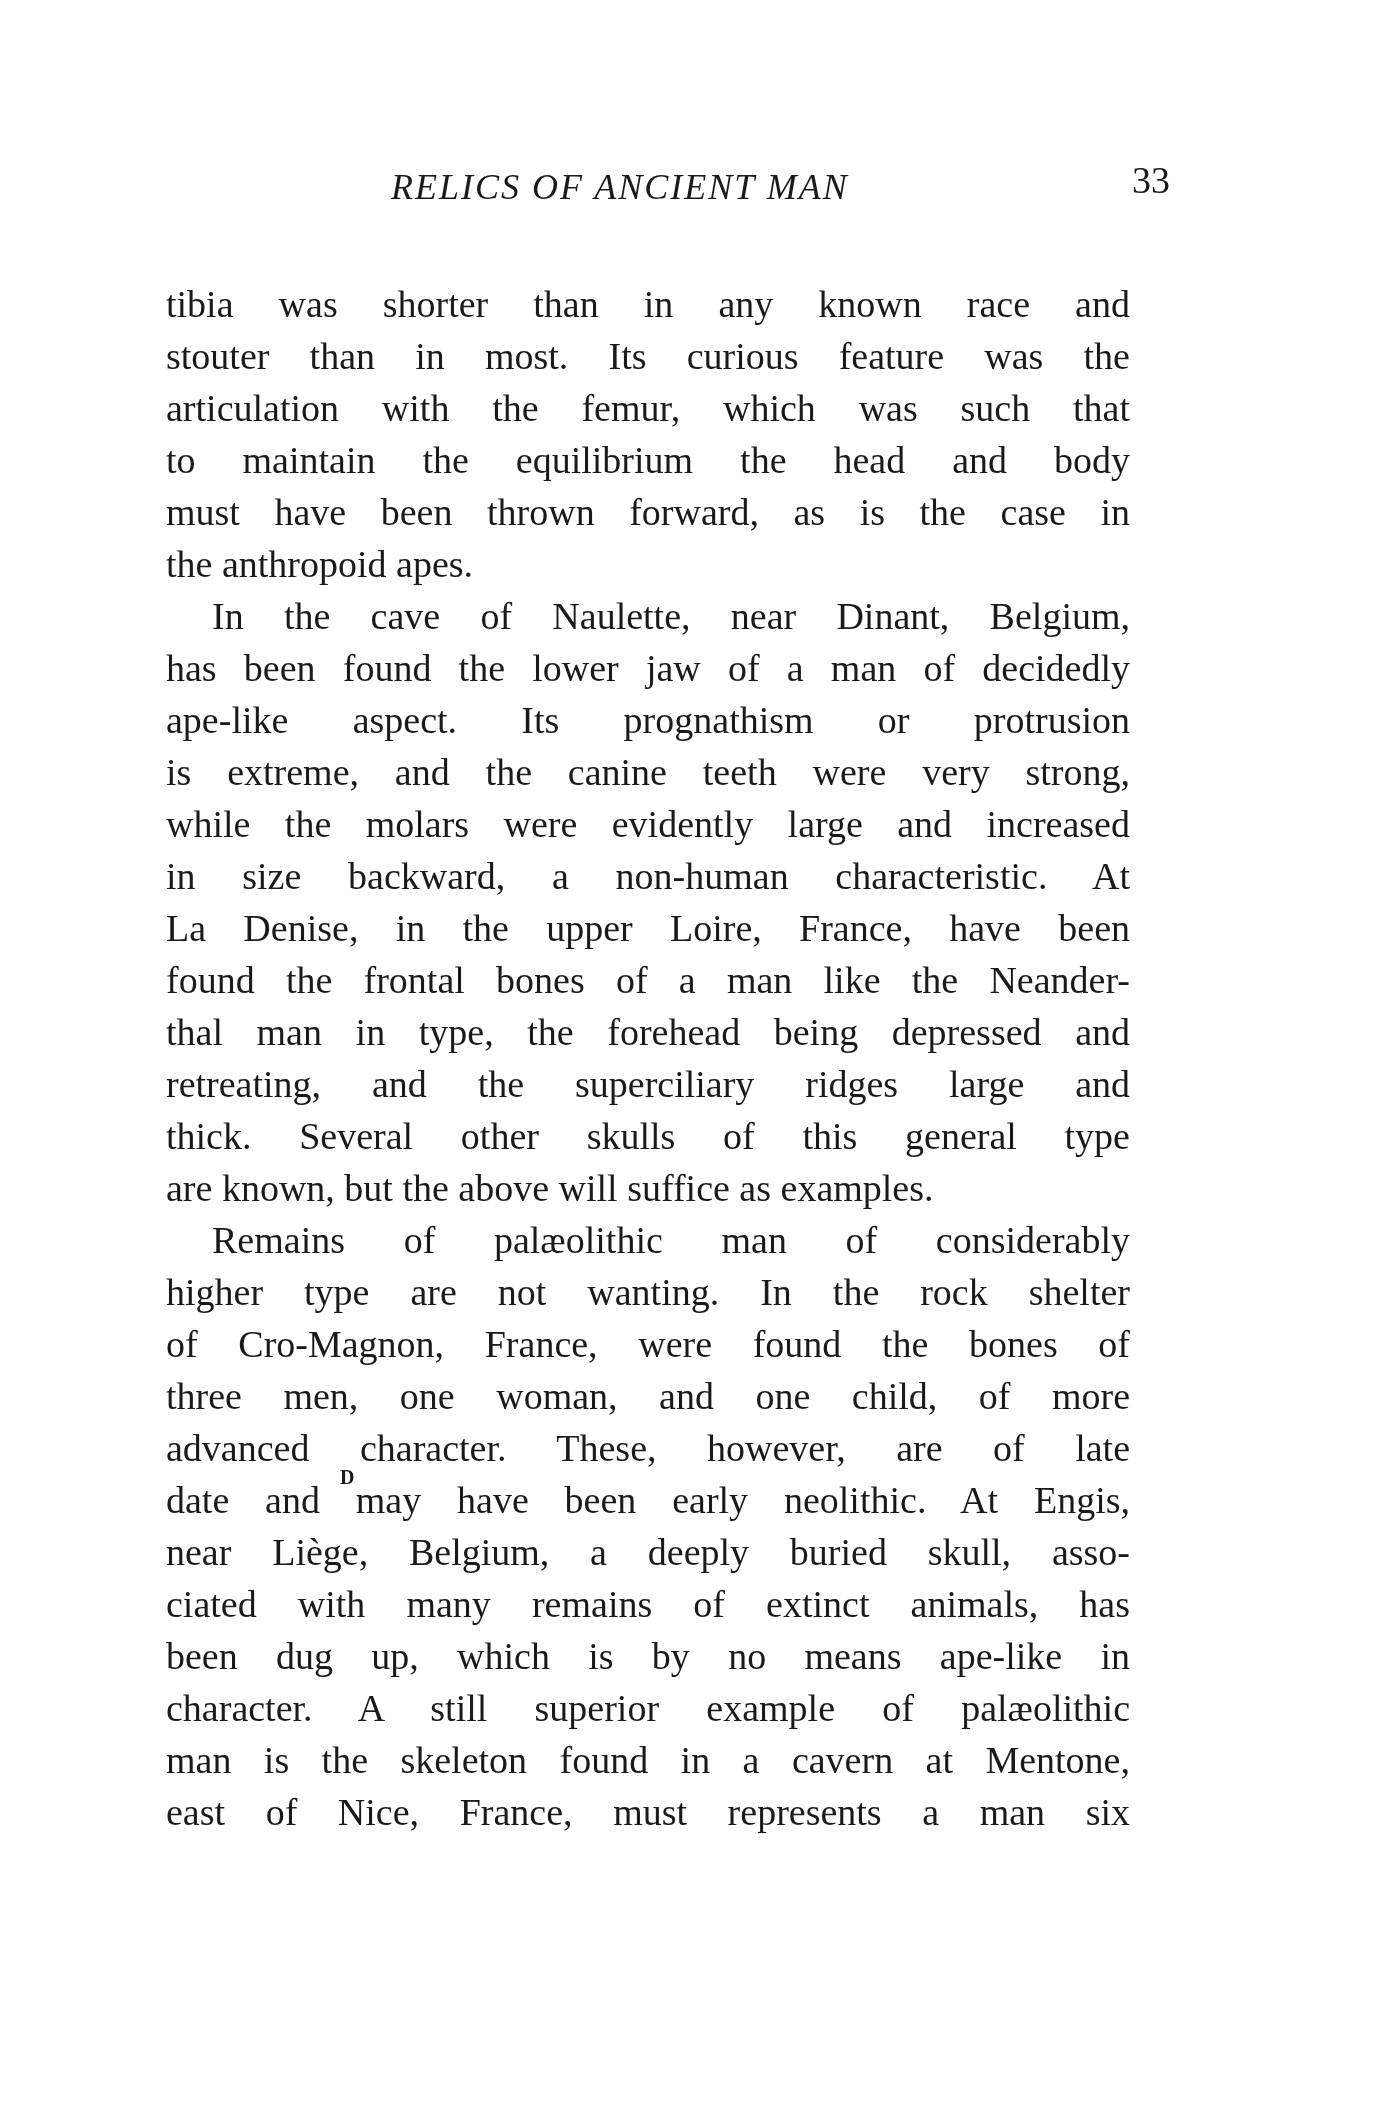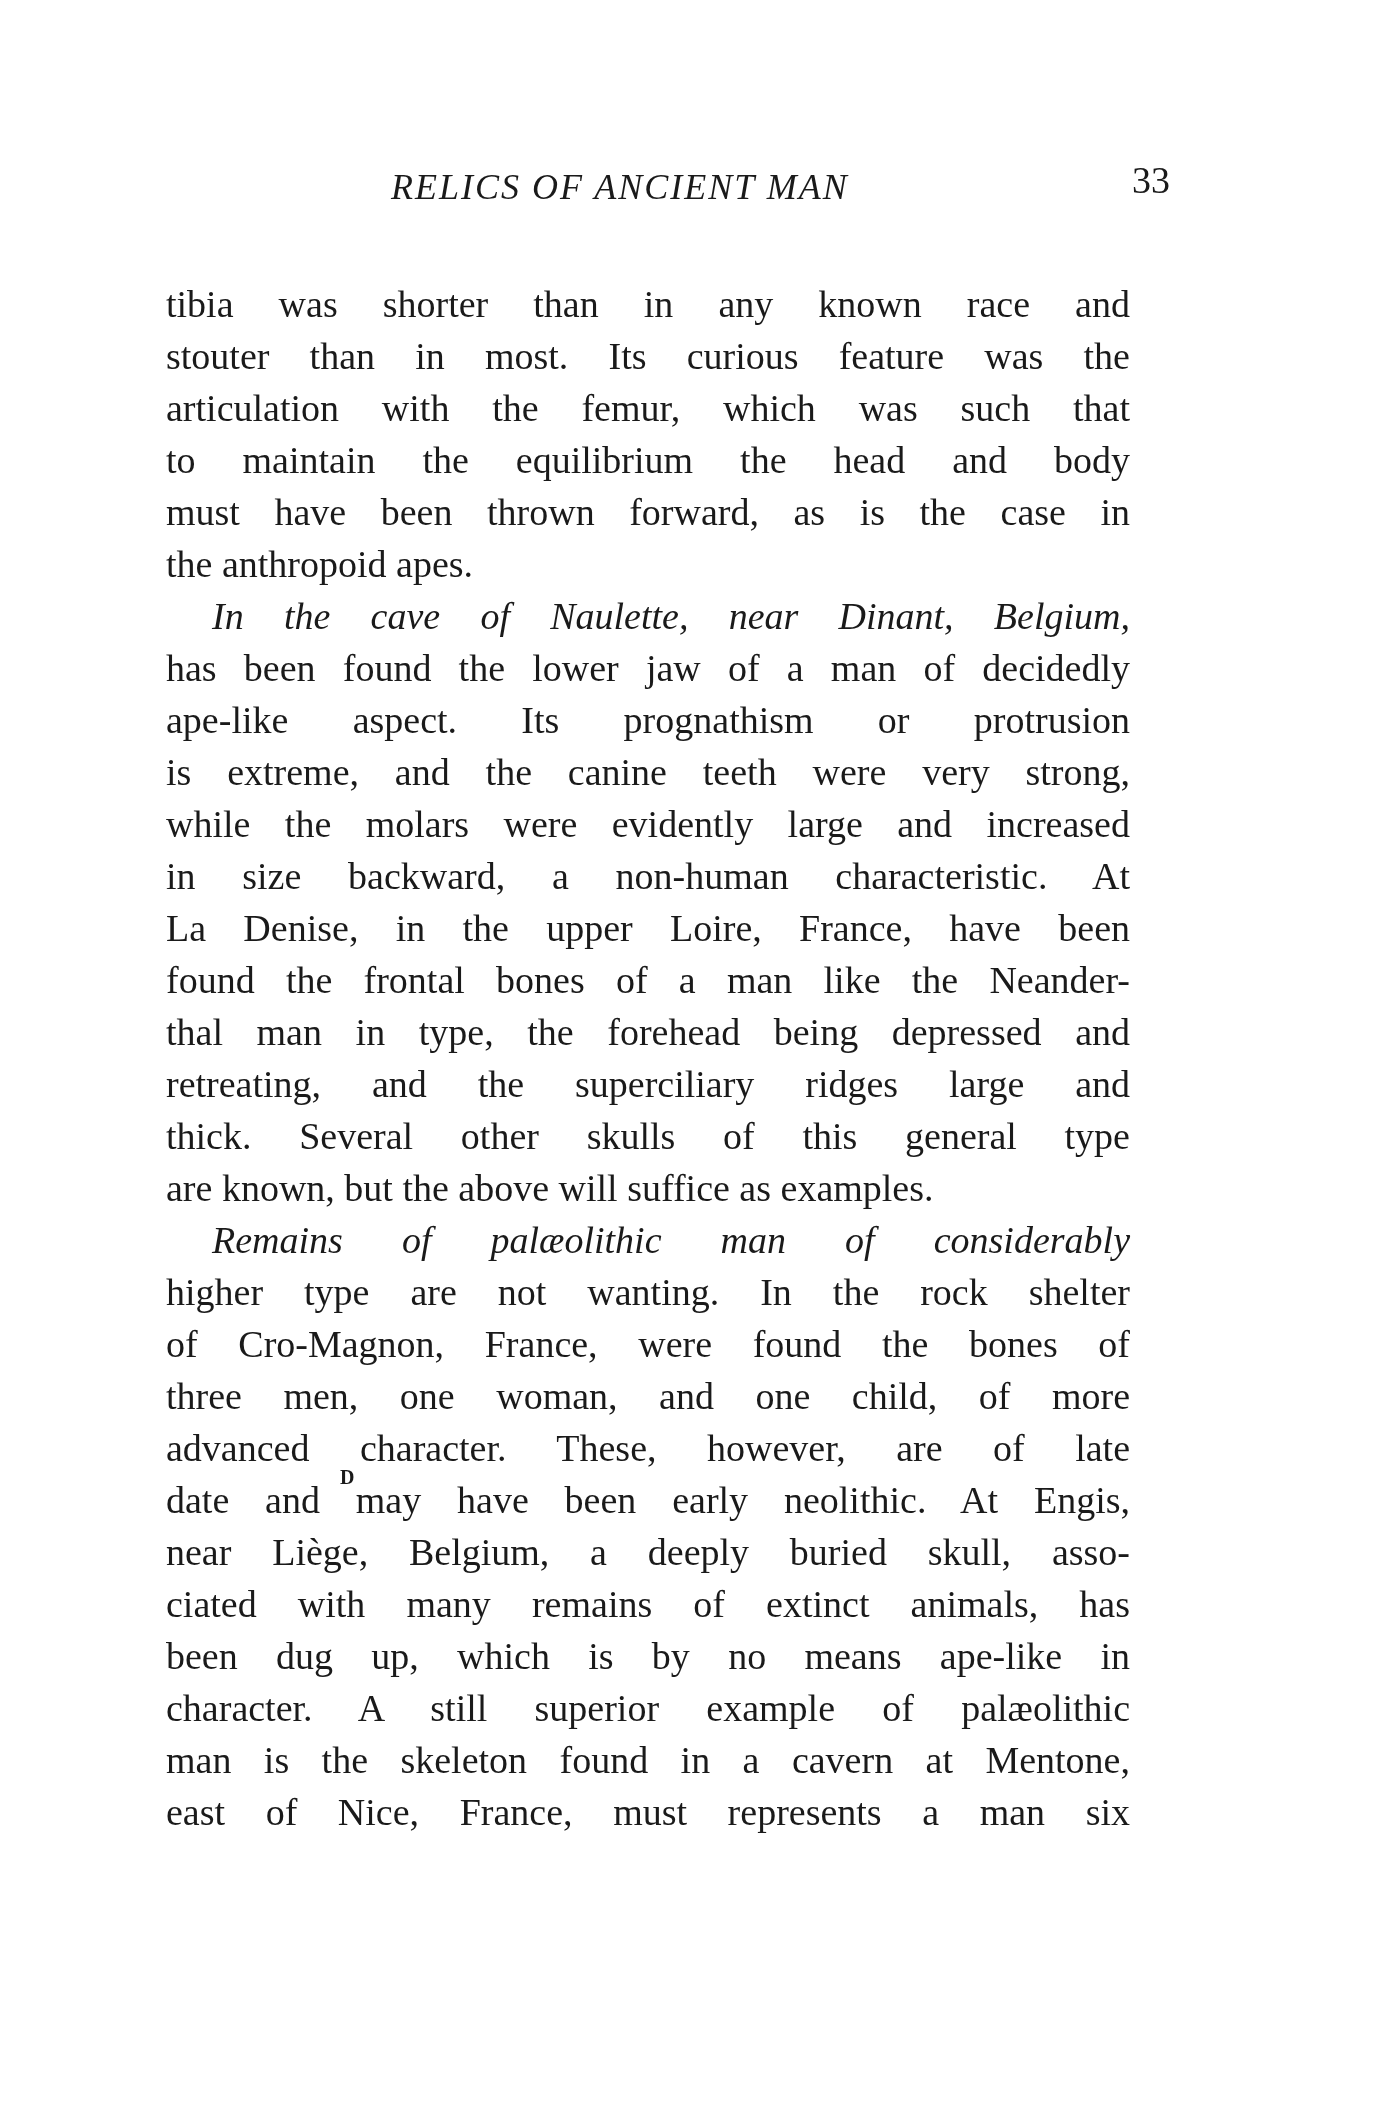--- a/index.html
+++ b/index.html
@@ -2,21 +2,21 @@
 <html><head>
 <meta charset="utf-8">
 <style>
   html,body{margin:0;padding:0;background:#fff;}
   body{width:1394px;height:2117px;position:relative;overflow:hidden;font-family:"Liberation Serif","DejaVu Serif",serif;color:#1a1a1a;}
   .header{position:absolute;top:158px;left:391px;font-style:italic;font-size:36px;letter-spacing:2px;margin-top:8px;}
   .pnum{position:absolute;top:158px;left:1132px;font-size:38px;}
   .body{position:absolute;top:248px;left:166px;width:964px;margin-top:30px;}
   .line{height:52px;line-height:52px;font-size:38px;text-align:justify;text-align-last:justify;white-space:nowrap;overflow:visible;}
   .line.last{text-align-last:left;}
-  .line.indent{padding-left:46px;font-style:italic;}
+  .line.indent{padding-left:46px;}
   .sig{position:absolute;top:1466px;left:340px;font-size:20px;font-weight:bold;}
 </style>
 </head>
 <body>
 
 <div class="header">RELICS OF ANCIENT MAN</div>
 <div class="pnum">33</div>
 
 <div class="body" id="body">
     <div class="line">tibia was shorter than in any known race and</div>

